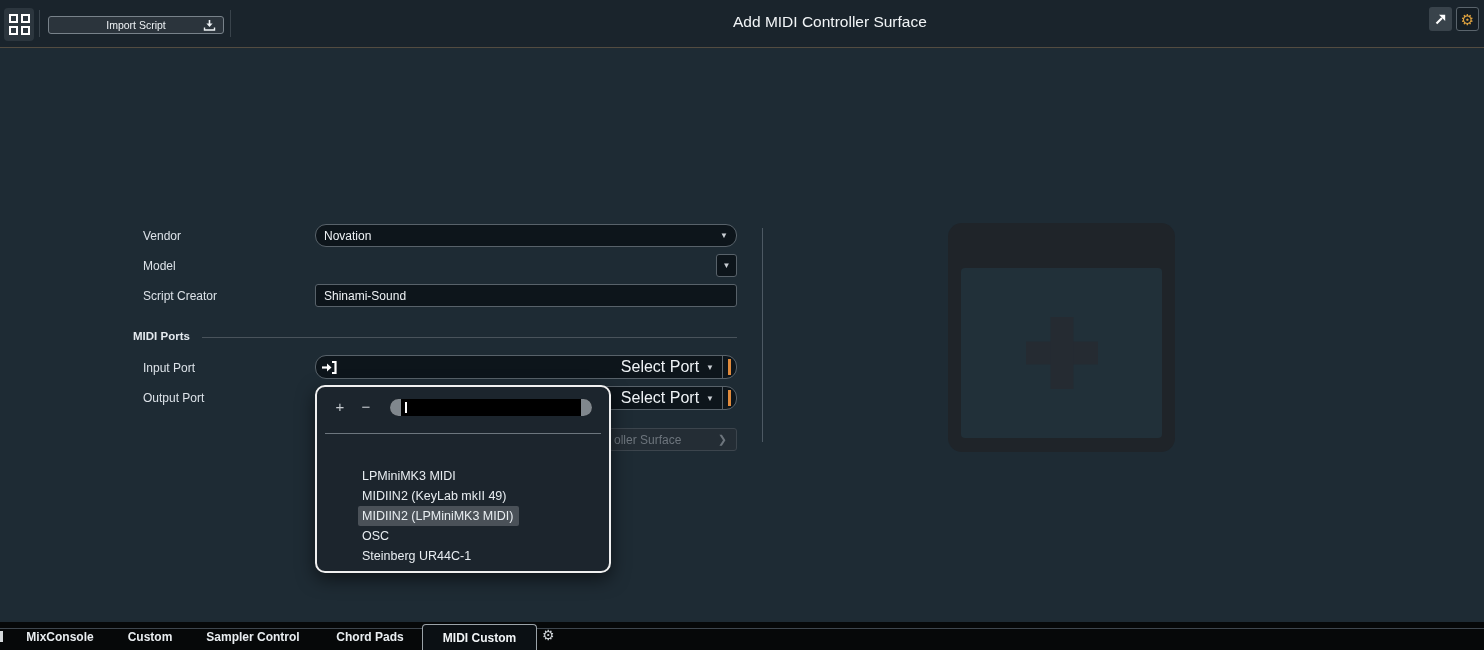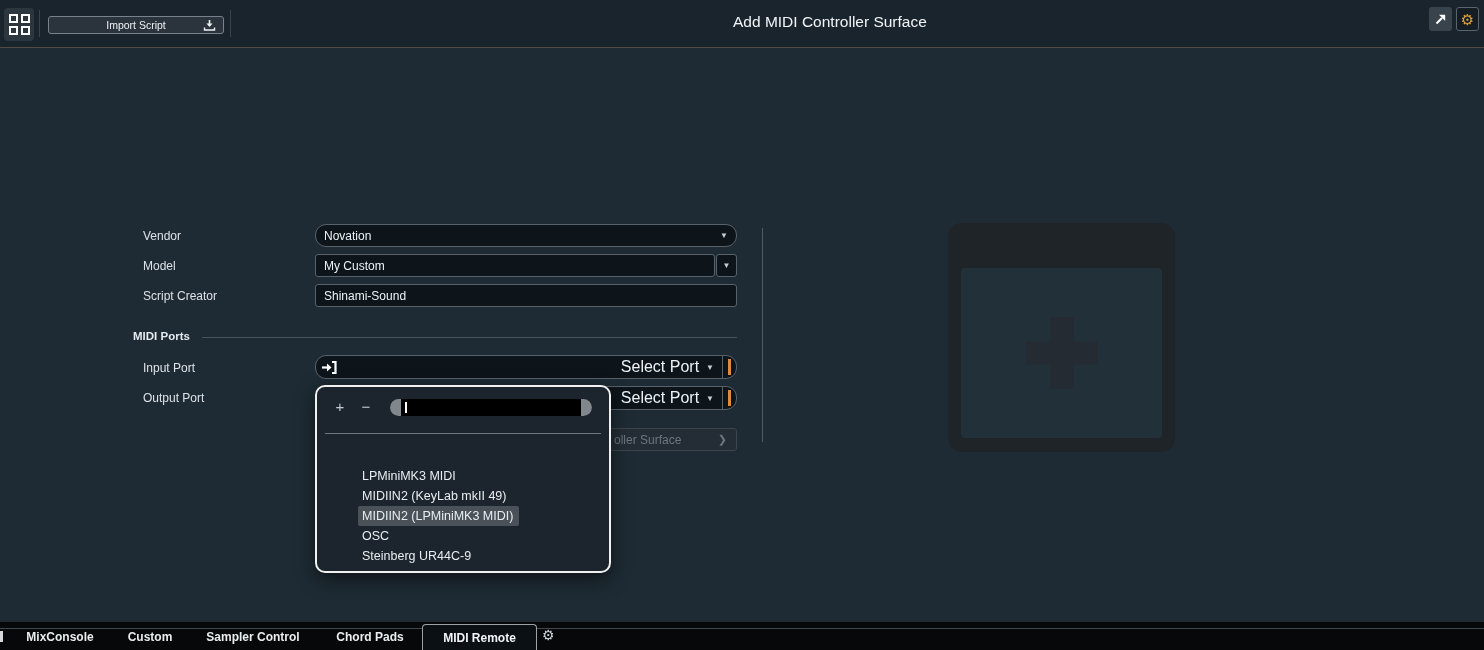--- a/index.html
+++ b/index.html
@@ -137,21 +137,20 @@
 
   <div class="flabel" style="top:229px">Vendor</div>
   <div class="flabel" style="top:259px">Model</div>
   <div class="flabel" style="top:289px">Script Creator</div>
 
   <div class="field selectlike" style="top:224px">
     <span>Novation</span>
     <span class="caret ml-auto">▼</span>
   </div>
 
-  <input class="fieldinput" style="top: 254px; width: 400px; height: 23px;" value="My Custom">
   <div class="model-arrow">
     <span class="caret">▼</span>
   </div>
 
   <input class="fieldinput" style="top: 284px; width: 422px; height: 23px;" value="Shinami-Sound">
 
   <div class="section-head">MIDI Ports</div>
   <div class="section-rule"></div>
 
   <div class="flabel" style="top:361px">Input Port</div>
@@ -209,30 +208,30 @@
       <span class="pill-cap cap-r"></span>
       <span class="text-caret"></span>
       <input value="" style="">
     </div>
     <div class="popup-rule"></div>
     <div class="port-list">
       <div class="port-item">LPMiniMK3 MIDI</div>
       <div class="port-item">MIDIIN2 (KeyLab mkII 49)</div>
       <div class="port-item selected">MIDIIN2 (LPMiniMK3 MIDI)</div>
       <div class="port-item">OSC</div>
-      <div class="port-item">Steinberg UR44C-9</div>
+      <div class="port-item">Steinberg UR44C-1</div>
     </div>
   </div>
 
   <div class="bottombar">
     <div class="bb-line"></div>
     <div class="fragment"></div>
     <div class="tab" style="left:60px">MixConsole</div>
     <div class="tab" style="left:150px">Custom</div>
     <div class="tab" style="left:253px">Sampler Control</div>
     <div class="tab" style="left:370px">Chord Pads</div>
-    <div class="active-tab">MIDI Remote</div>
+    <div class="active-tab">MIDI Custom</div>
     <div class="bb-gear">
       <span>⚙︎</span>
     </div>
   </div>
 
 </div>
 
 </body></html>

